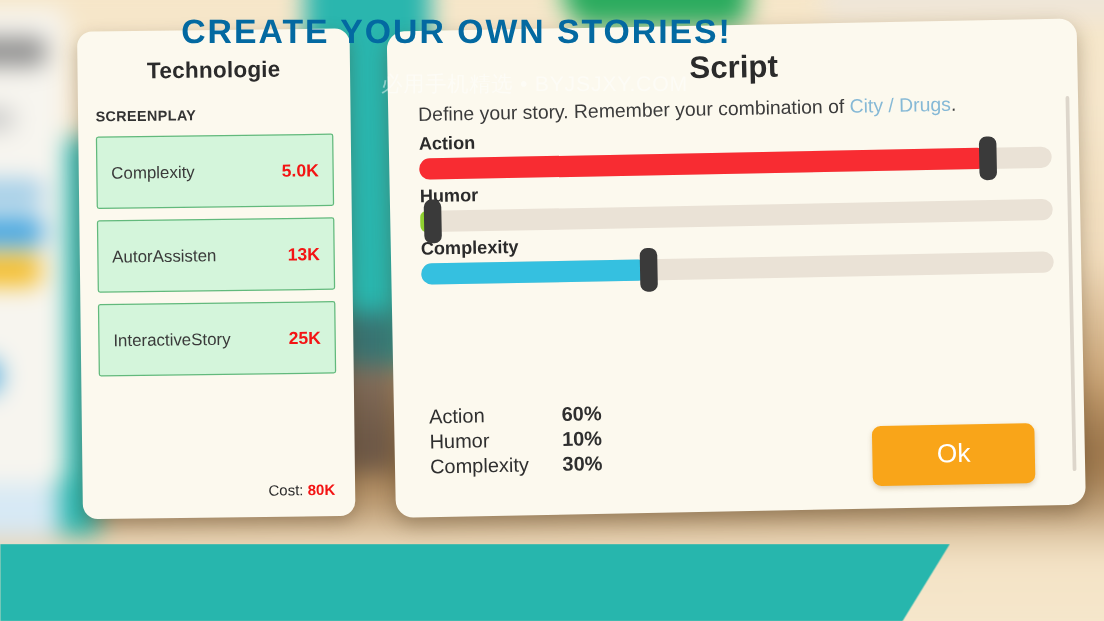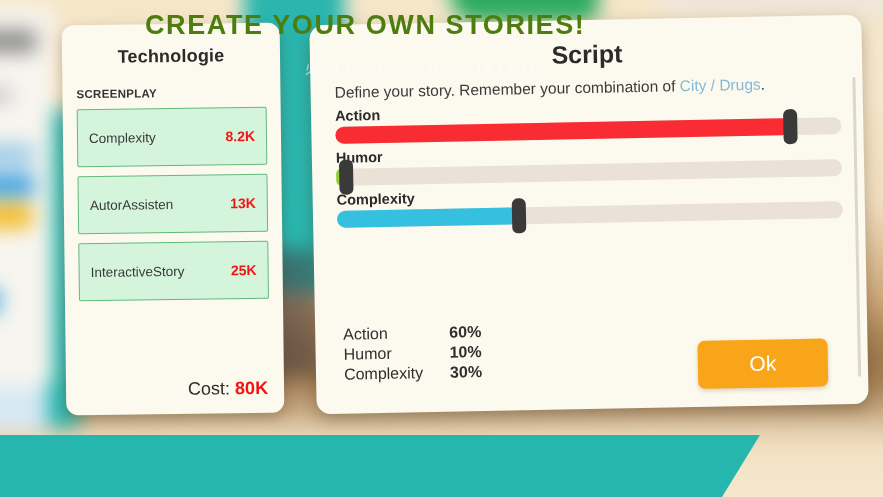--- a/index.html
+++ b/index.html
@@ -140,21 +140,21 @@
     color: #3a3a3a;
   }
   .tech-item-cost {
     font-size: 14px;
     font-weight: bold;
     color: #f31414;
   }
   #tech-cost-row {
     position: absolute;
     right: 16px; bottom: 14px;
-    font-size: 18px;
+    font-size: 12px;
     color: #2c2c2c;
   }
   #tech-cost-row .val { color: #f31414; font-weight: bold; }
 
   
   #script-dialog {
     position: absolute;
     left: 313px; top: 20px;
     width: 552px; height: 389px;
     background: #fcf9ee;
@@ -245,21 +245,21 @@
     width: 760px; height: 62px;
     background: #27b6ad;
     clip-path: polygon(0 0, 760px 0, 722px 62px, 0 62px);
     box-shadow: 0 -2px 8px rgba(0,0,0,0.18);
   }
   #banner-text {
     position: absolute;
     left: 145px; top: 10px;
     font-size: 27px;
     font-weight: bold;
-    color: #4d7c0f;
+    color: #0369a1;
     letter-spacing: 1.6px;
     text-transform: uppercase;
   }
   #banner-watermark {
     position: absolute;
     left: 305px; top: 56px;
     font-size: 17px;
     color: rgba(255,255,255,0.48);
     letter-spacing: 0.6px;
     white-space: nowrap;
@@ -296,21 +296,21 @@
     </div>
   </div>
 
   <div id="tech-panel">
     <div id="tech-title">Technologie</div>
 
     <div id="tech-section-label">SCREENPLAY</div>
 
     <div class="tech-item">
       <span class="tech-item-name">Complexity</span>
-      <span class="tech-item-cost">8.2K</span>
+      <span class="tech-item-cost">5.0K</span>
     </div>
 
     <div class="tech-item">
       <span class="tech-item-name">AutorAssisten</span>
       <span class="tech-item-cost">13K</span>
     </div>
 
     <div class="tech-item">
       <span class="tech-item-name">InteractiveStory</span>
       <span class="tech-item-cost">25K</span>

